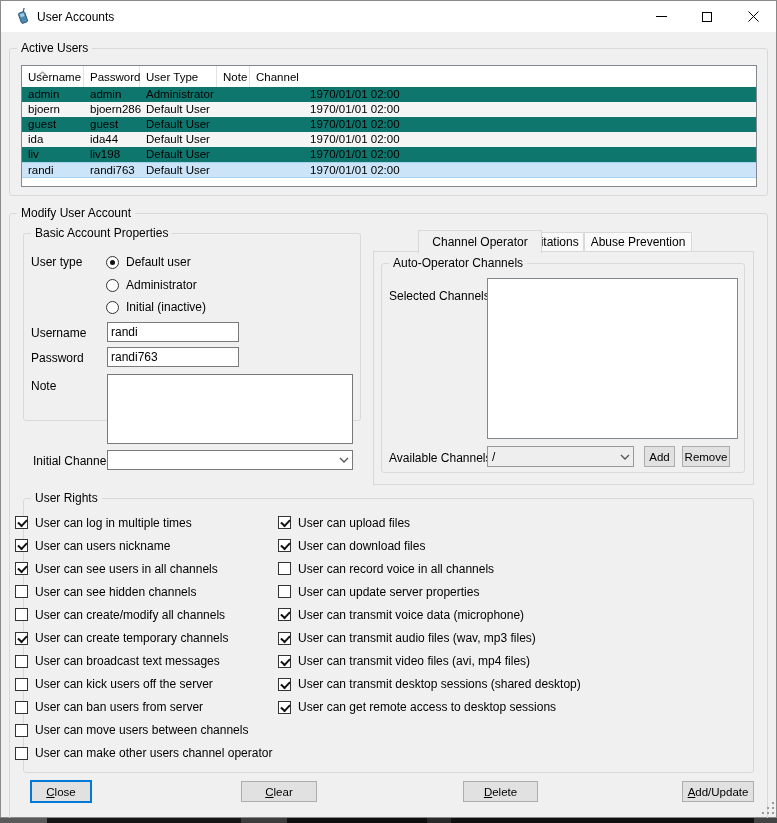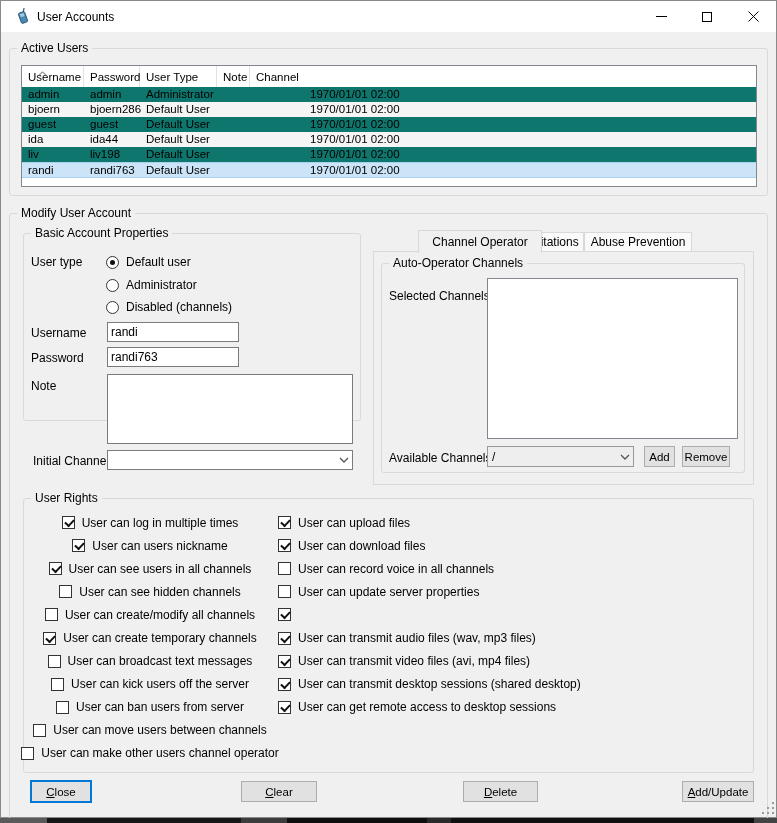--- a/index.html
+++ b/index.html
@@ -183,21 +183,21 @@
   <label class="radio-row" style="left:105px; top:254px;">
     <span class="radio checked"></span>
     <span>Default user</span>
   </label>
   <label class="radio-row" style="left:105px; top:277px;">
     <span class="radio"></span>
     <span>Administrator</span>
   </label>
   <label class="radio-row" style="left:105px; top:299px;">
     <span class="radio"></span>
-    <span>Disabled (channels)</span>
+    <span>Initial (inactive)</span>
   </label>
 
   <span class="lbl" style="left:30px; top:325px;">Username</span>
   <input class="txt" style="left: 106px; top: 321px; width: 132px; height: 20px;" value="randi">
 
   <span class="lbl" style="left:30px; top:350px;">Password</span>
   <input class="txt" style="left: 106px; top: 346px; width: 132px; height: 20px;" value="randi763">
 
   <span class="lbl" style="left:30px; top:378px;">Note</span>
   <textarea class="txt" style="left: 106px; top: 373px; width: 246px; height: 70px;"></textarea>
@@ -238,21 +238,21 @@
           <polyline points="1,1 5,5 9,1" fill="none" stroke="#555" stroke-width="1.3"></polyline>
         </svg>
     </span>
   </div>
   <div class="btn" style="left:643px; top:445px; width:31px; height:21px; z-index:2;">Add</div>
   <div class="btn" style="left:681px; top:445px; width:48px; height:21px; z-index:2;">Remove</div>
 
   <div class="groupbox" style="left:22px; top:497px; width:731px; height:275px;">
     <span class="gb-label">User Rights</span>
   </div>
-  <div class="cb-col" style="left:28px; top:510px; width:242px;align-items:center;">
+  <div class="cb-col" style="left:14px; top:510px; width:242px;">
       <label class="cb-row">
         <span class="cb checked"></span>
         <span>User can log in multiple times</span>
       </label>
       <label class="cb-row">
         <span class="cb checked"></span>
         <span>User can users nickname</span>
       </label>
       <label class="cb-row">
         <span class="cb checked"></span>
@@ -303,20 +303,21 @@
       <label class="cb-row">
         <span class="cb"></span>
         <span>User can record voice in all channels</span>
       </label>
       <label class="cb-row">
         <span class="cb"></span>
         <span>User can update server properties</span>
       </label>
       <label class="cb-row">
         <span class="cb checked"></span>
+        <span>User can transmit voice data (microphone)</span>
       </label>
       <label class="cb-row">
         <span class="cb checked"></span>
         <span>User can transmit audio files (wav, mp3 files)</span>
       </label>
       <label class="cb-row">
         <span class="cb checked"></span>
         <span>User can transmit video files (avi, mp4 files)</span>
       </label>
       <label class="cb-row">

